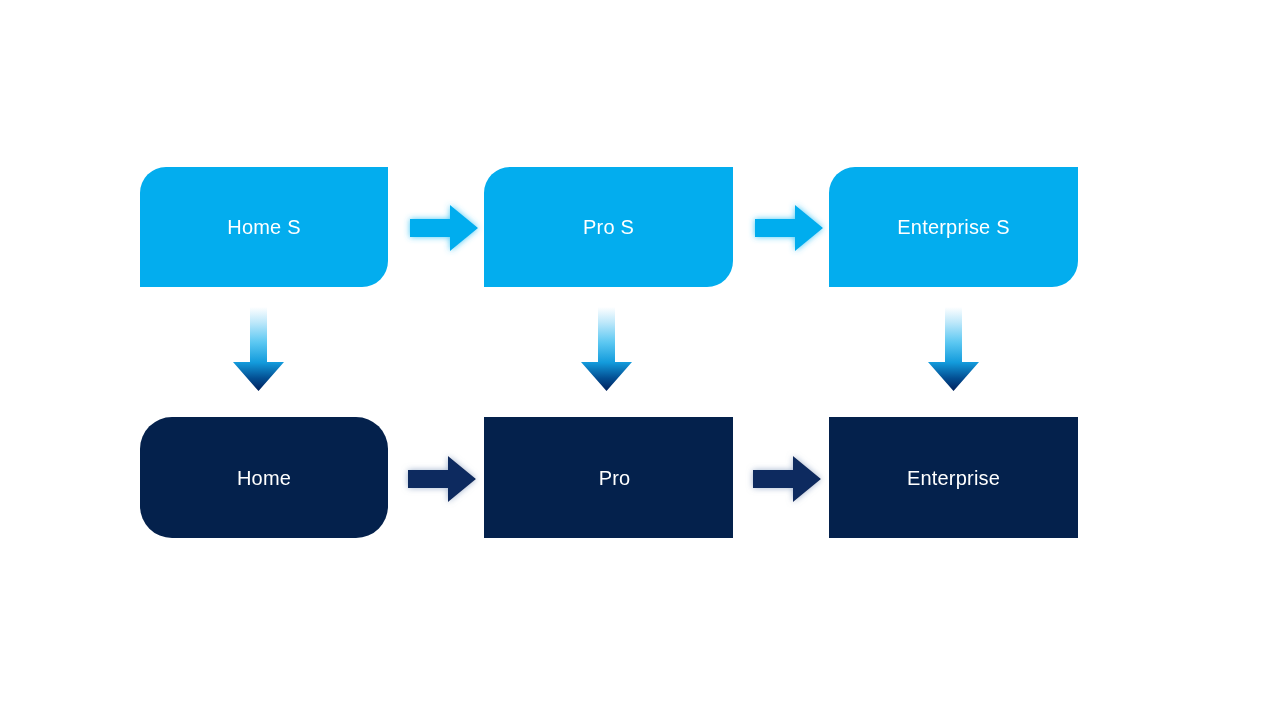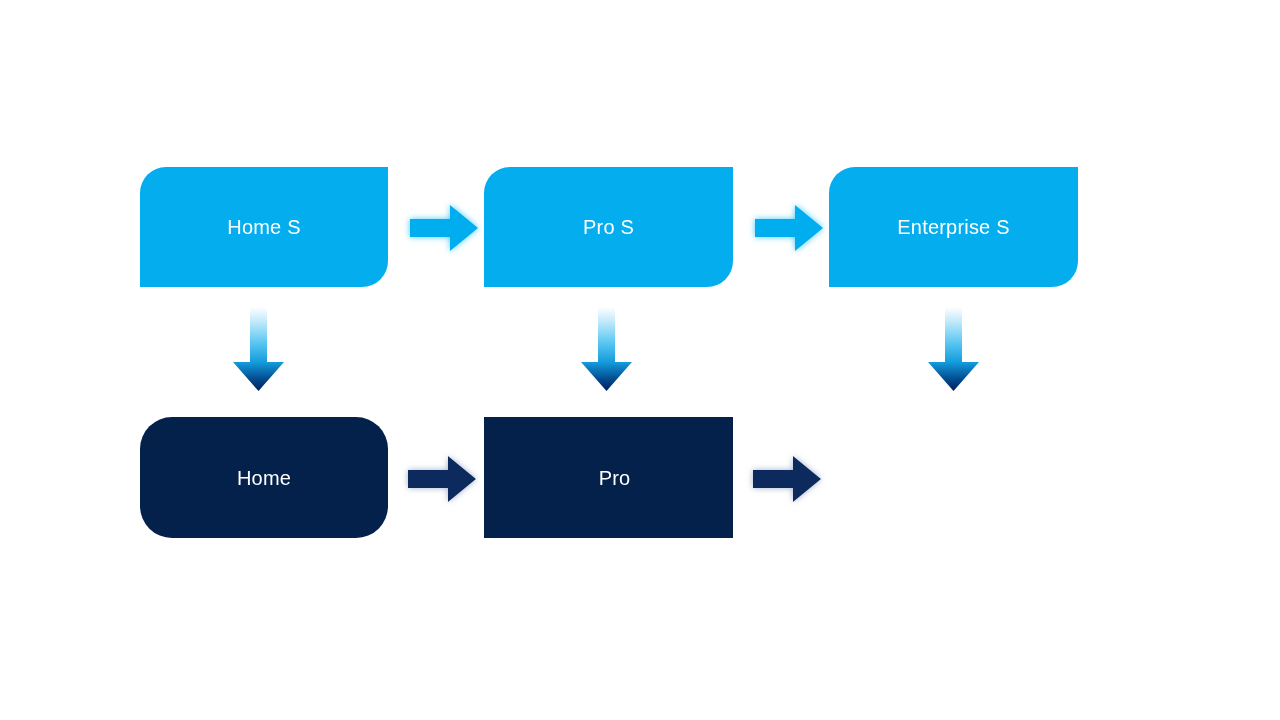--- a/index.html
+++ b/index.html
@@ -123,20 +123,23 @@
   </div>
 
   <div class="node node-product" style="left:140px; top:417px; width:248px; height:121px;border-radius:32px;">
     <span class="label">Home</span>
   </div>
 
   <div class="node node-product" style="left:484px; top:417px; width:249px; height:121px;padding-left:12px;">
     <span class="label">Pro</span>
   </div>
 
+  <div class="node node-product" style="left:829px; top:417px; width:249px; height:121px;">
+    <span class="label">Enterprise</span>
+  </div>
 
   <div class="arrow" style="left:406px; top:454px;">
     <svg width="72" height="50" viewBox="0 0 72 50">
       <path filter="url(#glowNavy)" fill="#0C2A5E" d="M2,16 L42,16 L42,2 L70,25 L42,48 L42,34 L2,34 Z"></path>
     </svg>
   </div>
 
   <div class="arrow" style="left:751px; top:454px;">
     <svg width="72" height="50" viewBox="0 0 72 50">
       <path filter="url(#glowNavy)" fill="#0C2A5E" d="M2,16 L42,16 L42,2 L70,25 L42,48 L42,34 L2,34 Z"></path>

